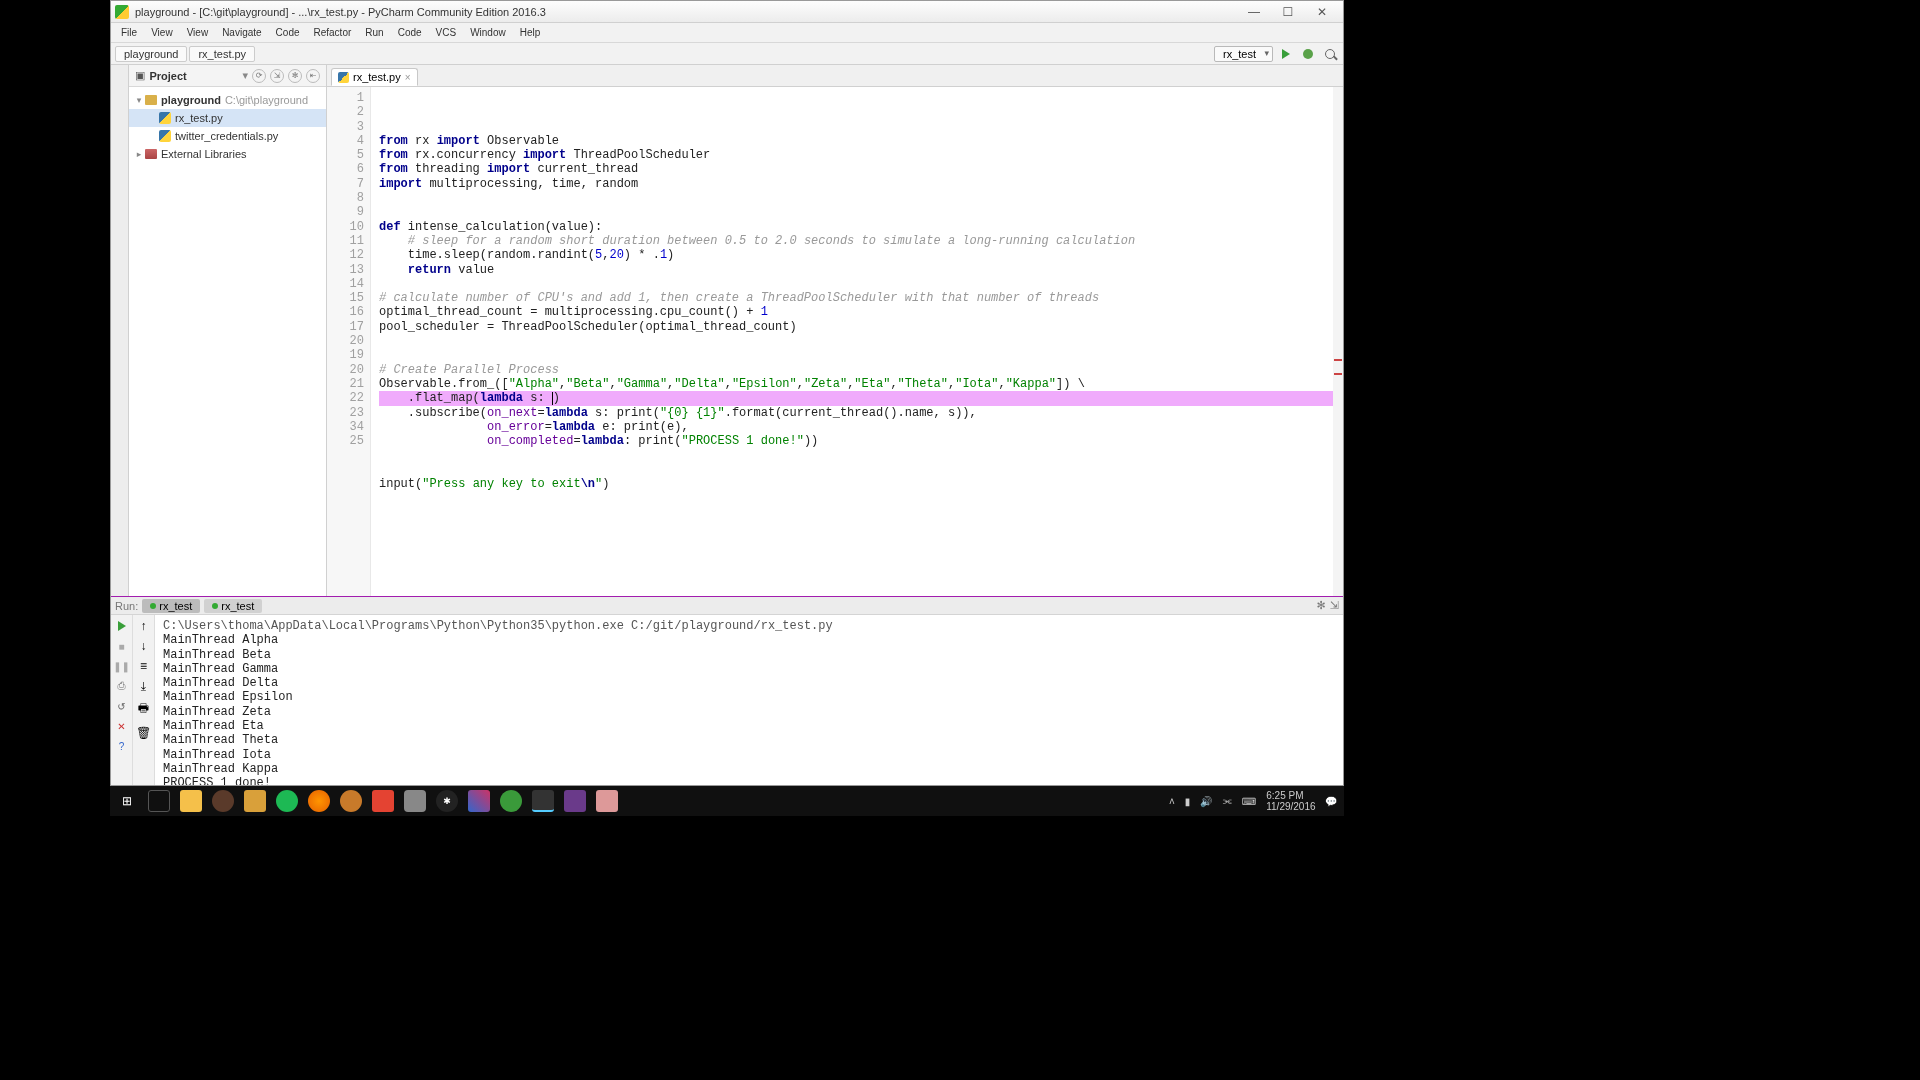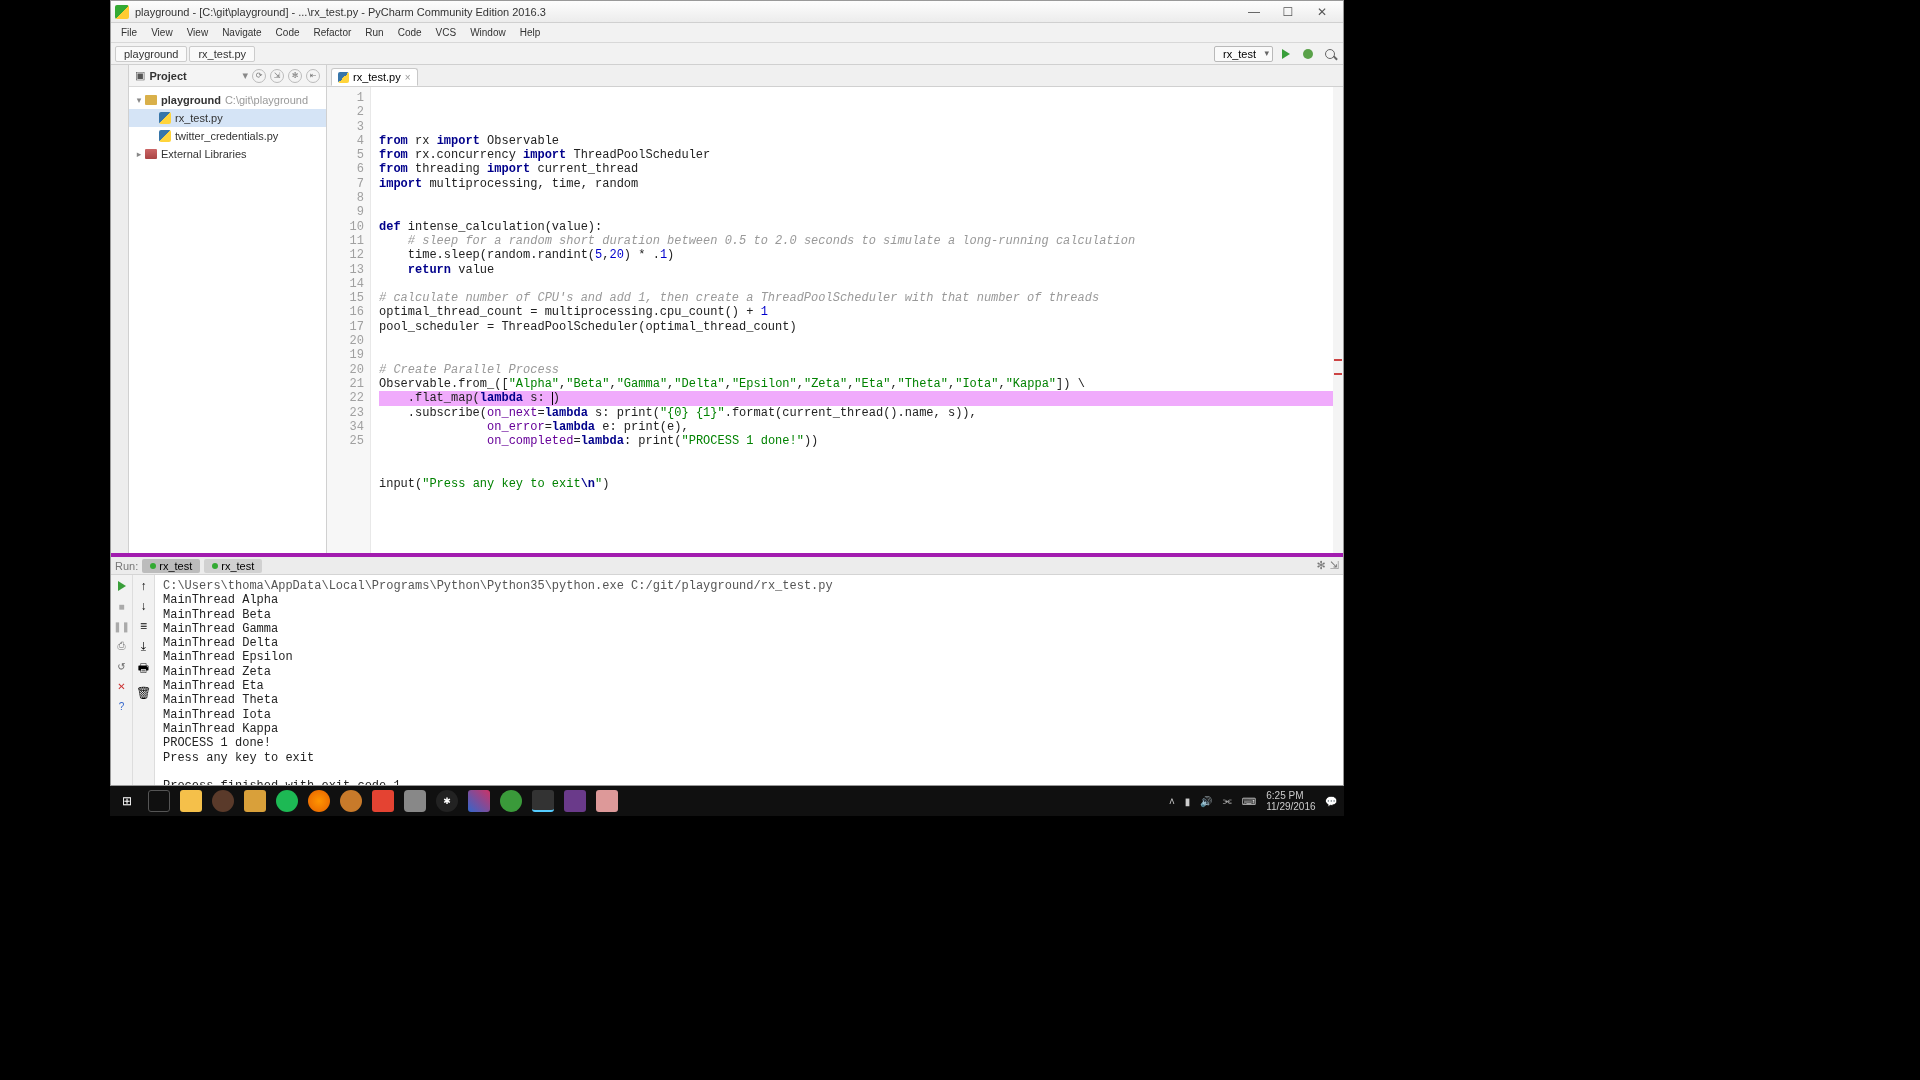--- a/index.html
+++ b/index.html
@@ -203,22 +203,22 @@
 .pa{color:#660099;}
 .caret {
   display:inline-block;width:1px;height:13px;background:#000;vertical-align:middle;
   animation: blink 1s step-end infinite;
 }
 @keyframes blink{50%{opacity:0}}
 .err-stripe{position:absolute;right:0;top:0;width:10px;height:100%;background:#f4f4f4;}
 .err-mark{position:absolute;right:1px;width:8px;height:2px;background:#cc4444;}
 
 .run-panel {
-  height: 232px;
-  border-top: 4px solid #a21caf;
+  height: 189px;
+  border-top: 1px solid #a21caf;
   background: #fff;
   display: flex;
   flex-direction: column;
 }
 .run-header {
   height: 18px;
   background: #ececec;
   border-bottom: 1px solid #d4d4d4;
   display: flex;
   align-items: center;

